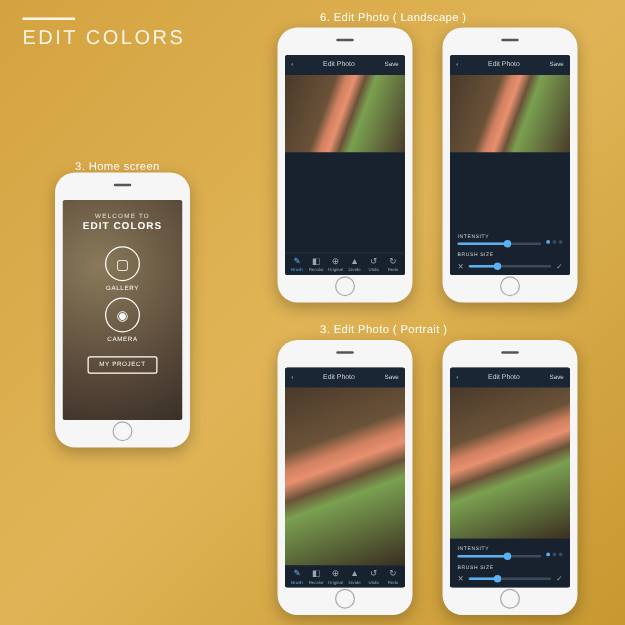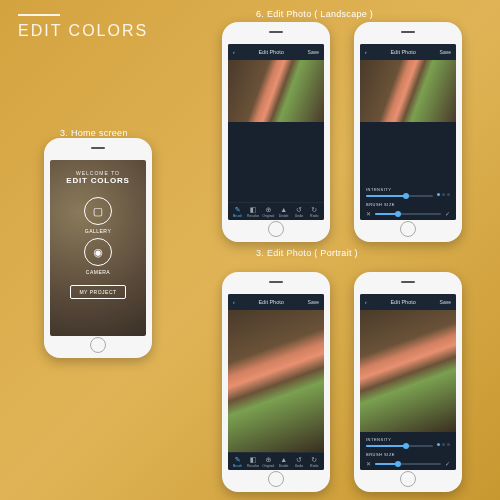--- a/index.html
+++ b/index.html
@@ -17,21 +17,21 @@
   }
   .header::before {
     content: ""; display: block; width: 42px; height: 2px;
     background: #fbf5e8; margin-bottom: 6px;
   }
   .caption {
     position: absolute; font-size: 9px; color: #fff; letter-spacing: .3px;
   }
   .cap1 { top: 128px; left: 60px; }
   .cap2 { top: 9px; left: 256px; }
-  .cap3 { top: 248px; left: 256px; }
+  .cap3 { top: 258px; left: 256px; }
 
   .phone {
     position: absolute; width: 108px; height: 220px;
     background: #f6f6f6; border-radius: 16px;
     box-shadow: 0 4px 12px rgba(0,0,0,.25);
   }
   .phone::before { 
     content:""; position:absolute; top:9px; left:50%; transform:translateX(-50%);
     width:14px; height:2px; background:#555; border-radius:2px;
   }

